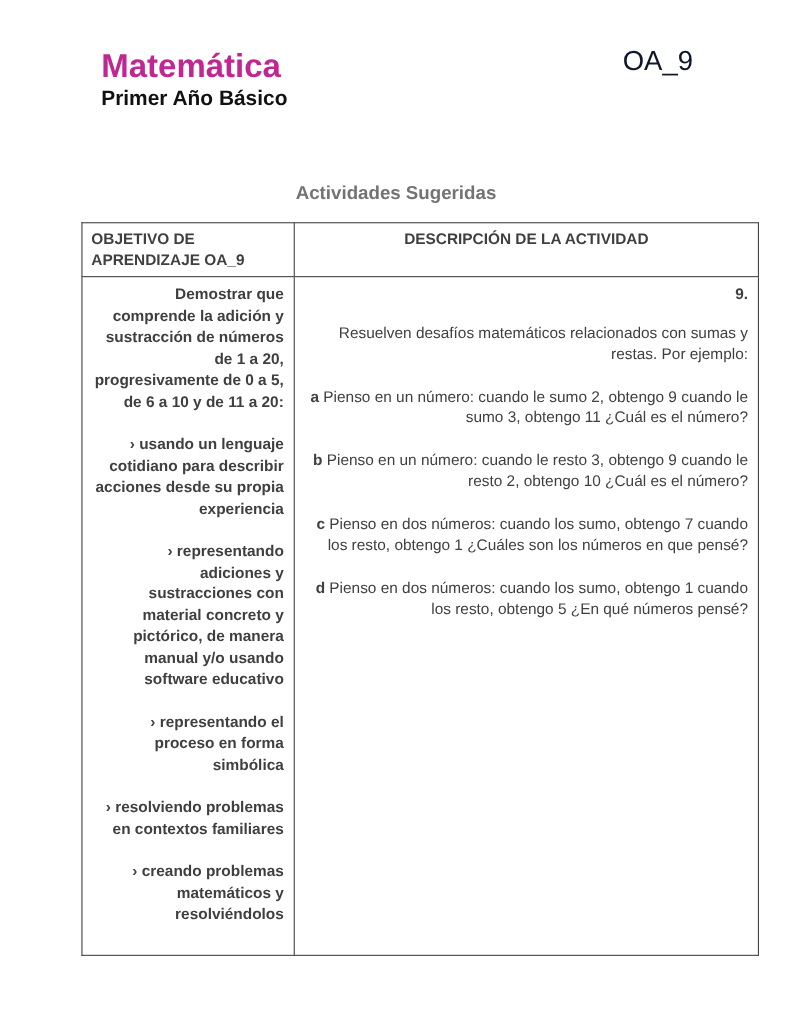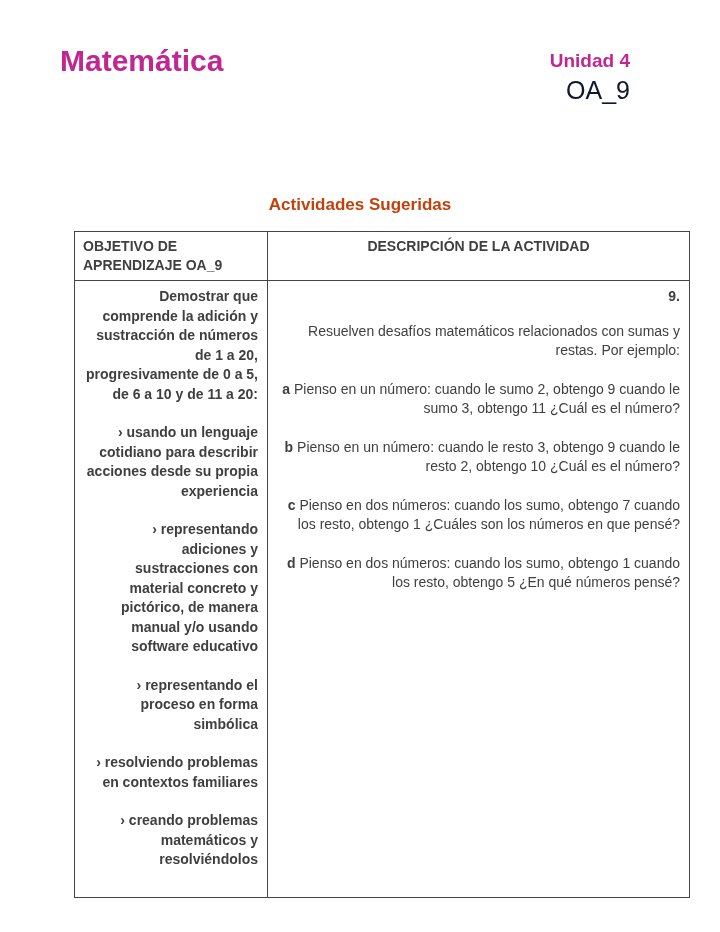--- a/index.html
+++ b/index.html
@@ -8,21 +8,21 @@
     width: 720px;
     height: 932px;
     font-family: "Liberation Sans", "DejaVu Sans", sans-serif;
     color: #414141;
     position: relative;
     overflow: hidden;
   }
   .doc-header {
     display: flex;
     justify-content: space-between;
-    padding: 44px 90px 0 60px;
+    padding: 44px 90px 0 92px;
   }
   .subject {
     font-size: 30px;
     line-height: 34px;
     font-weight: bold;
     color: #c12790;
   }
   .level {
     font-size: 19px;
     line-height: 24px;
@@ -36,26 +36,26 @@
     font-weight: bold;
     color: #c12790;
   }
   .oa {
     font-size: 25px;
     line-height: 24px;
     font-weight: normal;
     color: #0f172a;
   }
   .doc-title {
-    margin-top: 92px;
+    margin-top: 63px;
     text-align: center;
     font-size: 17px;
     line-height: 21px;
     font-weight: bold;
-    color: #c2410c;
+    color: #737373;
   }
   table.activities-table {
     border-collapse: collapse;
     table-layout: fixed;
     width: 616px;
     margin: 16px 0 0 74px;
   }
   .activities-table th, .activities-table td {
     border: 1.5px solid #454545;
     font-size: 14px;
@@ -82,23 +82,23 @@
   .item-label { font-weight: bold; }
 </style>
 </head>
 <body>
 
 <div class="page">
 
   <header class="doc-header">
     <div class="h-left">
       <div class="subject">Matemática</div>
+      <div class="level">Primer Año Básico</div>
     </div>
     <div class="h-right">
-      <div class="unit">Unidad 4</div>
       <div class="oa">OA_9</div>
     </div>
   </header>
 
   <h2 class="doc-title">Actividades Sugeridas</h2>
 
   <table class="activities-table">
     <thead>
       <tr>
         <th class="col-objective">OBJETIVO DE APRENDIZAJE OA_9</th>

